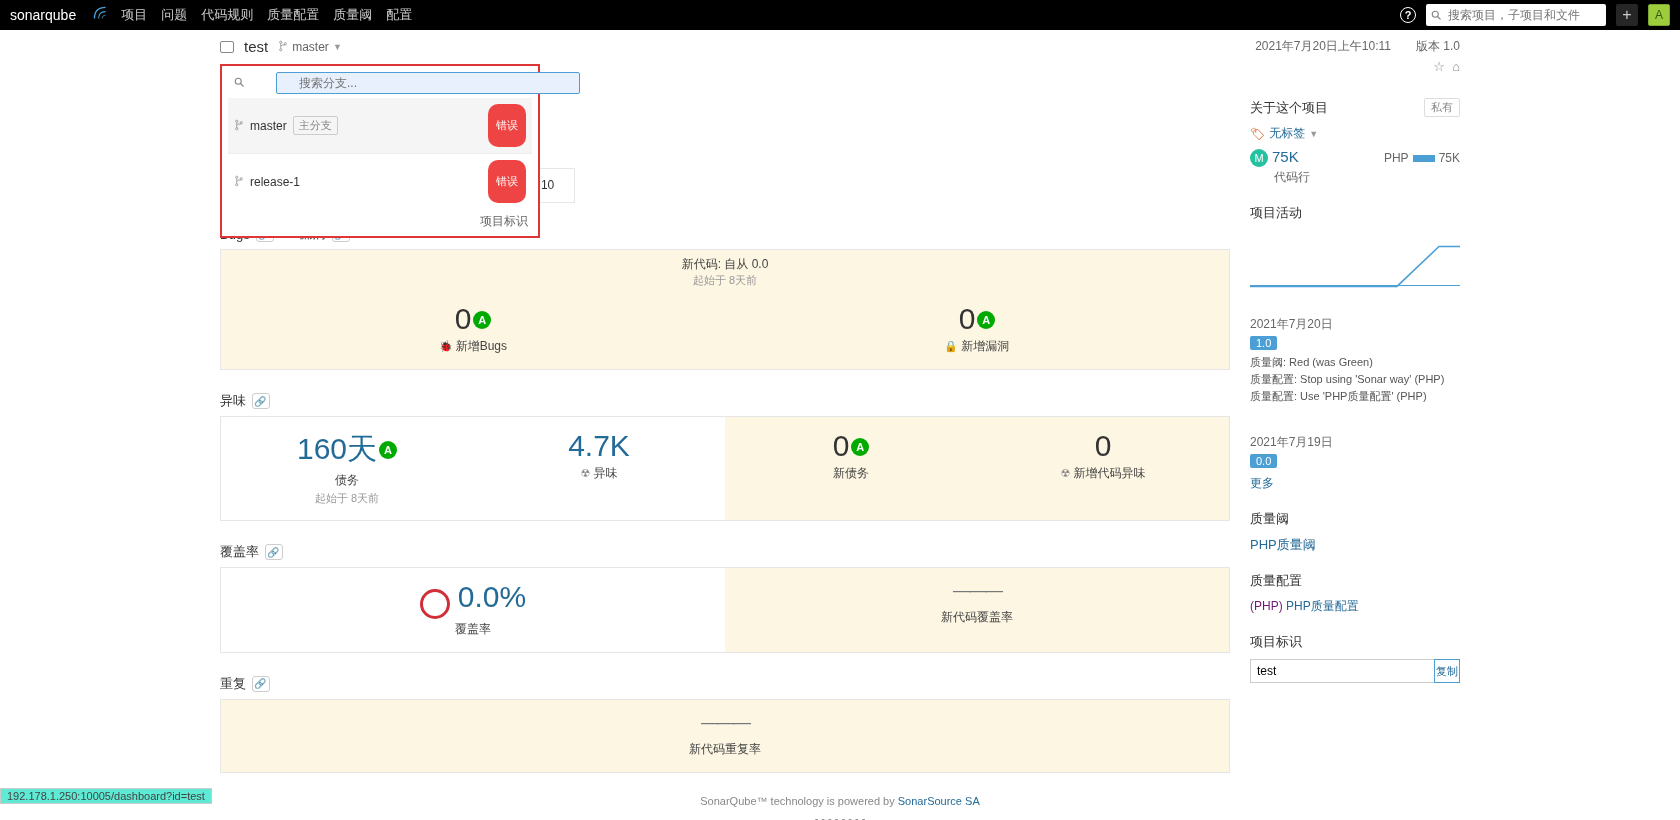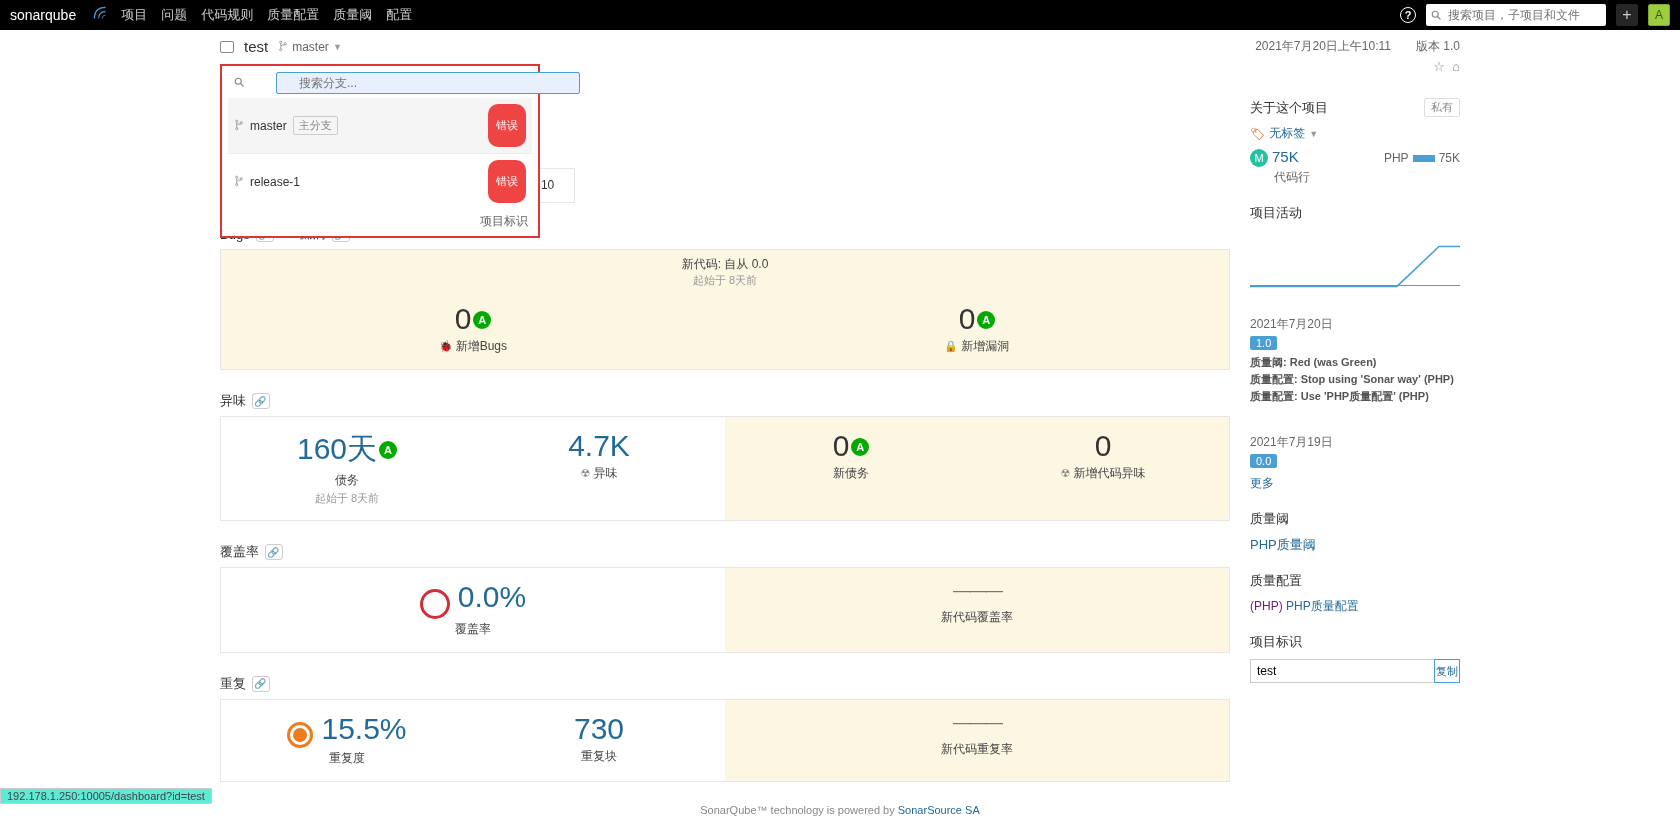--- a/index.html
+++ b/index.html
@@ -85,21 +85,21 @@
   .tag-link { color: #236a97; cursor: pointer; display: flex; align-items: center; gap: 4px; font-size: 12px; }
   .tag-link::before { content: '🏷'; font-size: 12px; filter: hue-rotate(180deg) saturate(2); }
   .loc-row { display: flex; align-items: center; justify-content: space-between; font-size: 12px; margin-top: 6px; }
   .m-badge { width: 18px; height: 18px; border-radius: 50%; background: #24c2a0; color: #fff; font-size: 11px; display: inline-flex; align-items: center; justify-content: center; margin-right: 4px; }
   .loc-val { color: #236a97; font-size: 15px; }
   .lang-bar { height: 7px; background: #4b9fd5; width: 22px; display: inline-block; vertical-align: middle; margin: 0 4px; }
   .activity-chart { height: 50px; border-bottom: 1px solid #4b9fd5; position: relative; margin: 14px 0 10px; }
   .activity-chart svg { position: absolute; inset: 0; }
   .event-date { font-size: 12px; color: #666; margin-top: 30px; }
   .ver-tag { display: inline-block; background: #4b9fd5; color: #fff; font-size: 11px; padding: 1px 6px; border-radius: 2px; margin: 3px 0; }
-  .event-line { font-size: 11px; color: #555; margin-top: 2px; font-weight: bold; }
+  .event-line { font-size: 11px; color: #555; margin-top: 2px; }
   .more-link { color: #236a97; font-size: 12px; display: inline-block; margin-top: 4px; }
   .ident-input { width: 100%; border: 1px solid #cdcdcd; height: 24px; padding: 0 6px; font-size: 12px; }
   .copy-btn { position: absolute; right: 0; top: 0; height: 24px; width: 26px; border: 1px solid #4b9fd5; background: #fff; color: #236a97; font-size: 11px; display: flex; align-items: center; justify-content: center; cursor: pointer; }
   .ident-wrap { position: relative; }
   
   .footer { text-align: center; font-size: 11px; color: #888; padding: 20px 0 10px; line-height: 1.6; }
   .footer a { color: #236a97; }
   .status-bar { position: fixed; bottom: 16px; left: 0; background: #5eead4; border: 1px solid #ccc; padding: 1px 6px; font-size: 11px; color: #444; }
   .mag { display: inline-flex; }
   .mag svg { width: 12px; height: 12px; }
@@ -298,30 +298,20 @@
         </div>
       </div>
     </div>
 
     
     <div class="sect-title-row">
       <span>重复</span>
       <span class="link-chip">🔗</span>
     </div>
     <div class="metric-card">
-      <div class="metric-half">
-        <div class="metric-cell">
-          <div><span class="dup-donut"></span><span class="metric-big">15.5%</span></div>
-          <div class="metric-label">重复度</div>
-        </div>
-        <div class="metric-cell">
-          <div><span class="metric-big">730</span></div>
-          <div class="metric-label">重复块</div>
-        </div>
-      </div>
       <div class="metric-half new">
         <div class="new-body">
           <div class="metric-cell">
             <div class="dash-line">———</div>
             <div class="metric-label" style="margin-top:8px;">新代码重复率</div>
           </div>
         </div>
       </div>
     </div>
   </div>

